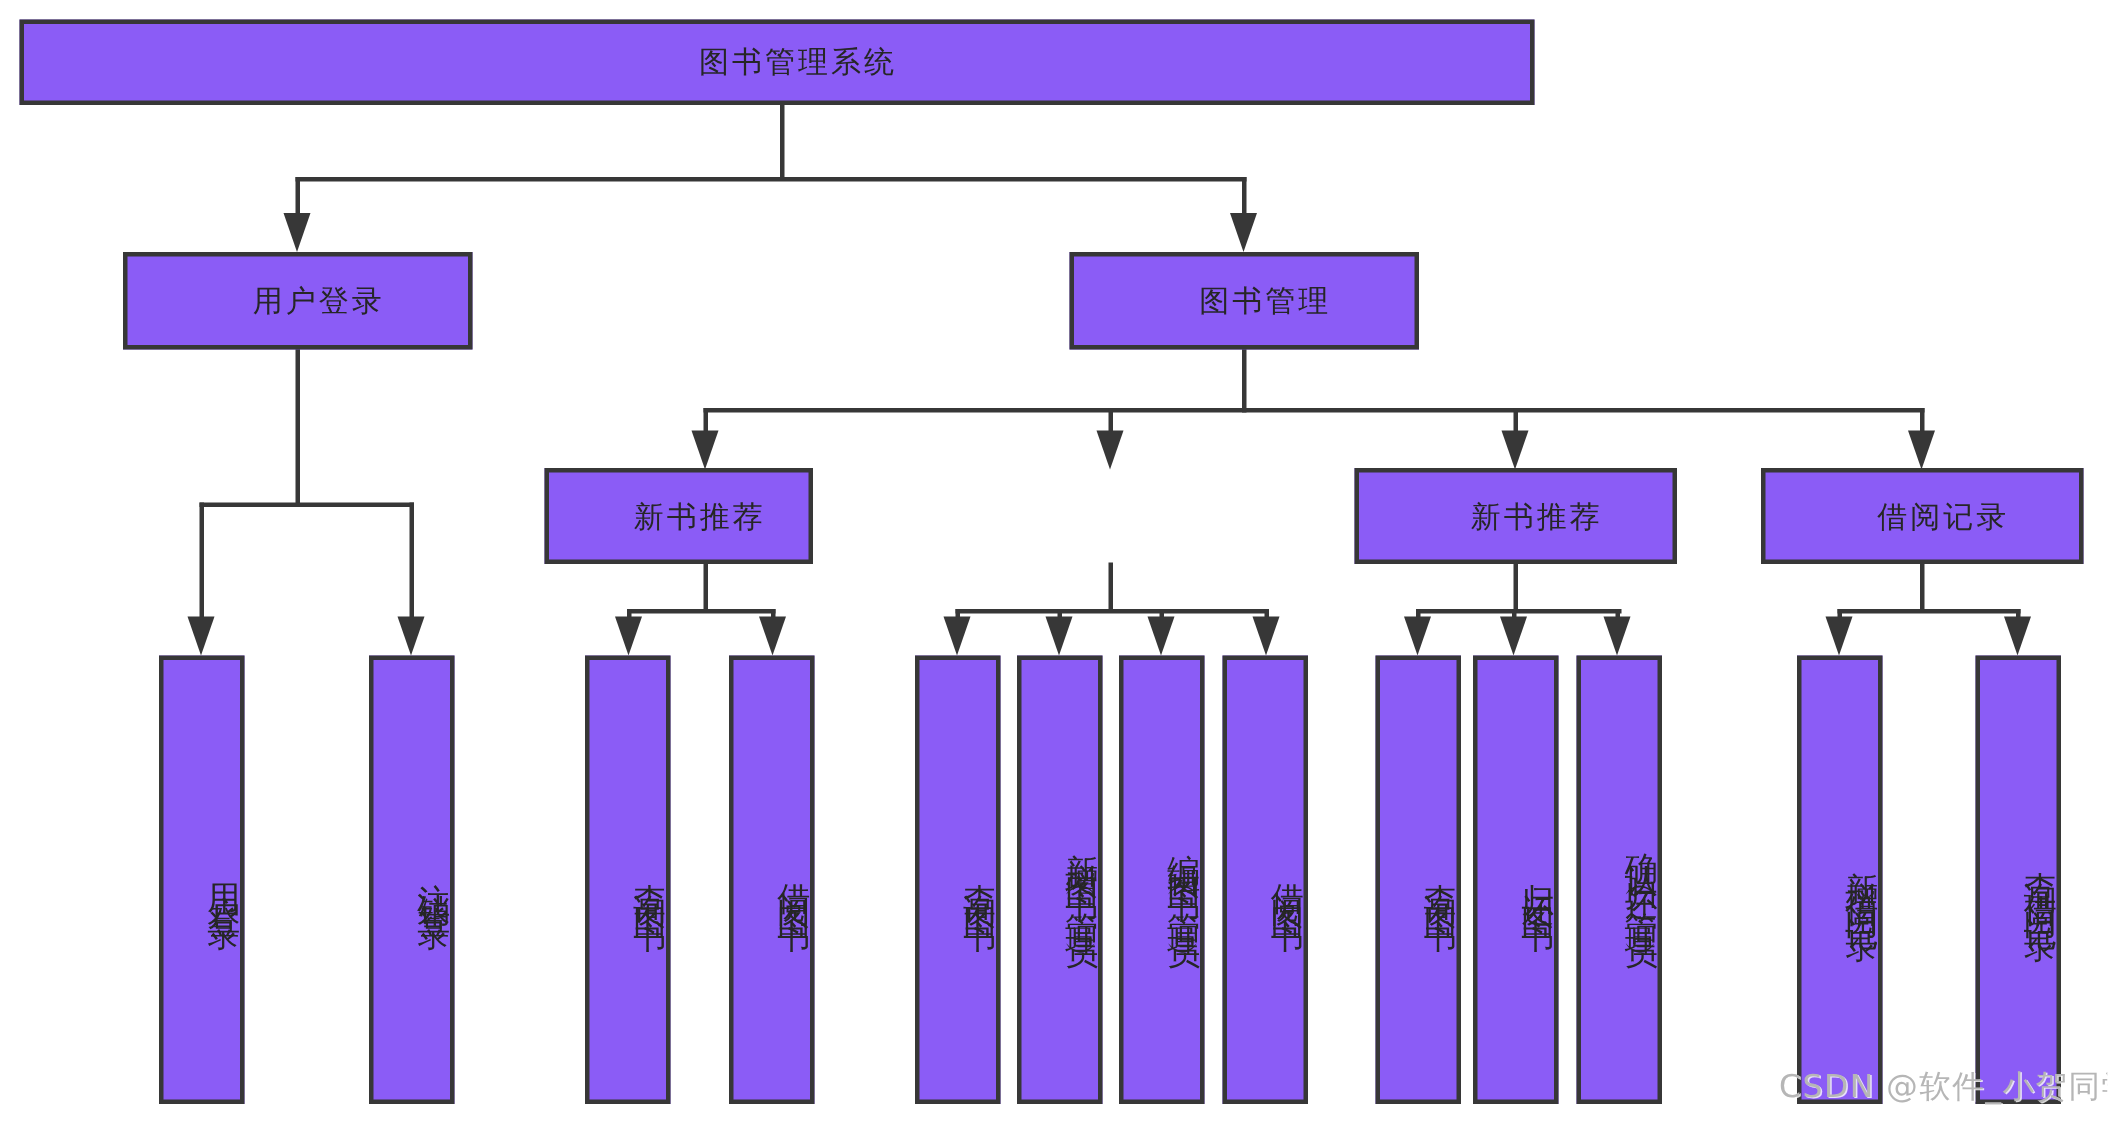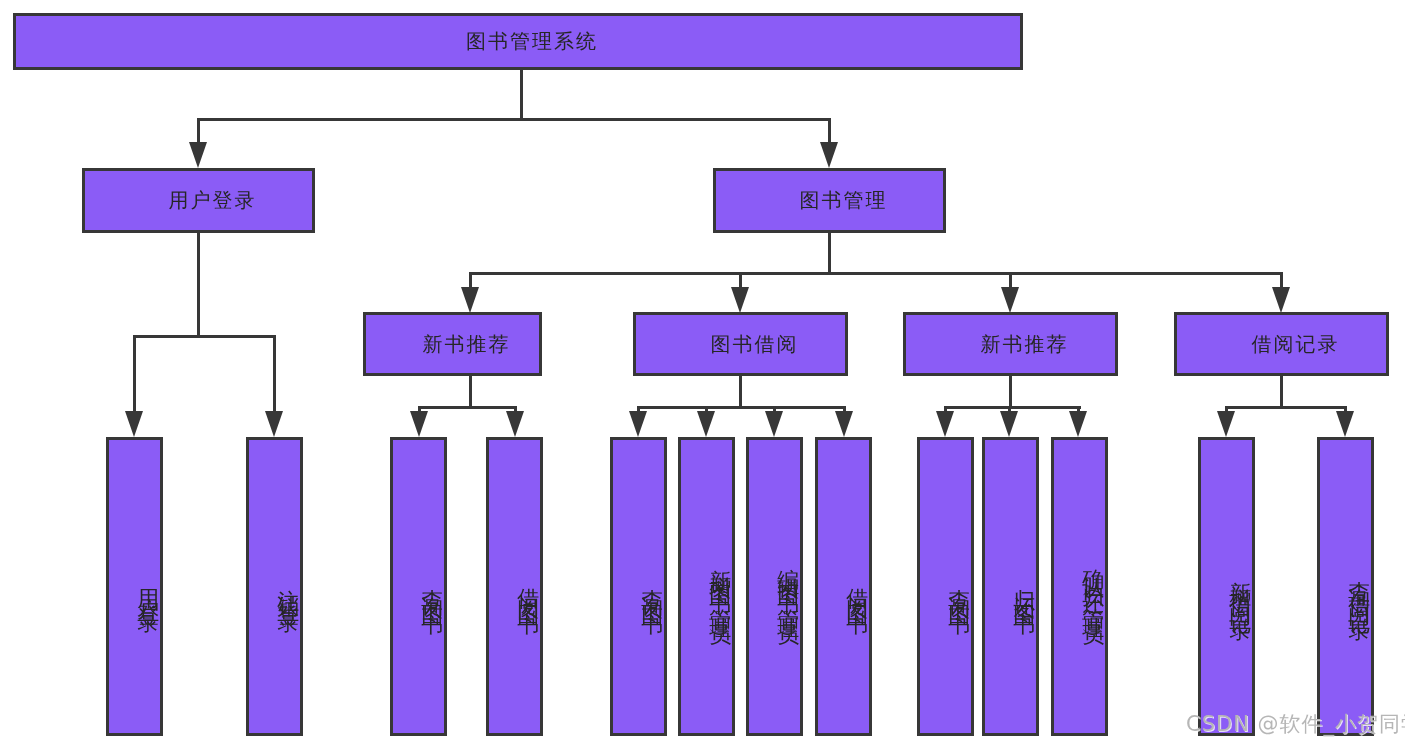--- a/index.html
+++ b/index.html
@@ -101,23 +101,20 @@
   <div class="box" style="left:82px;top:168px;width:233px;height:65px;">
     <span class="lbl">用户登录</span>
   </div>
   <div class="box" style="left:713px;top:168px;width:233px;height:65px;justify-content:center;">
     <span class="lbl">图书管理</span>
   </div>
 
   <div class="box" style="left:363px;top:312px;width:179px;height:64px;">
     <span class="lbl">新书推荐</span>
   </div>
-  <div class="box" style="left:633px;top:312px;width:215px;height:64px;">
-    <span class="lbl">图书借阅</span>
-  </div>
   <div class="box" style="left:903px;top:312px;width:215px;height:64px;">
     <span class="lbl">新书推荐</span>
   </div>
   <div class="box" style="left:1174px;top:312px;width:215px;height:64px;">
     <span class="lbl">借阅记录</span>
   </div>
 
   <div class="box vert" style="left:106px;top:437px;width:57px;height:299px;">
     <span class="lbl">用户登录</span>
   </div>

